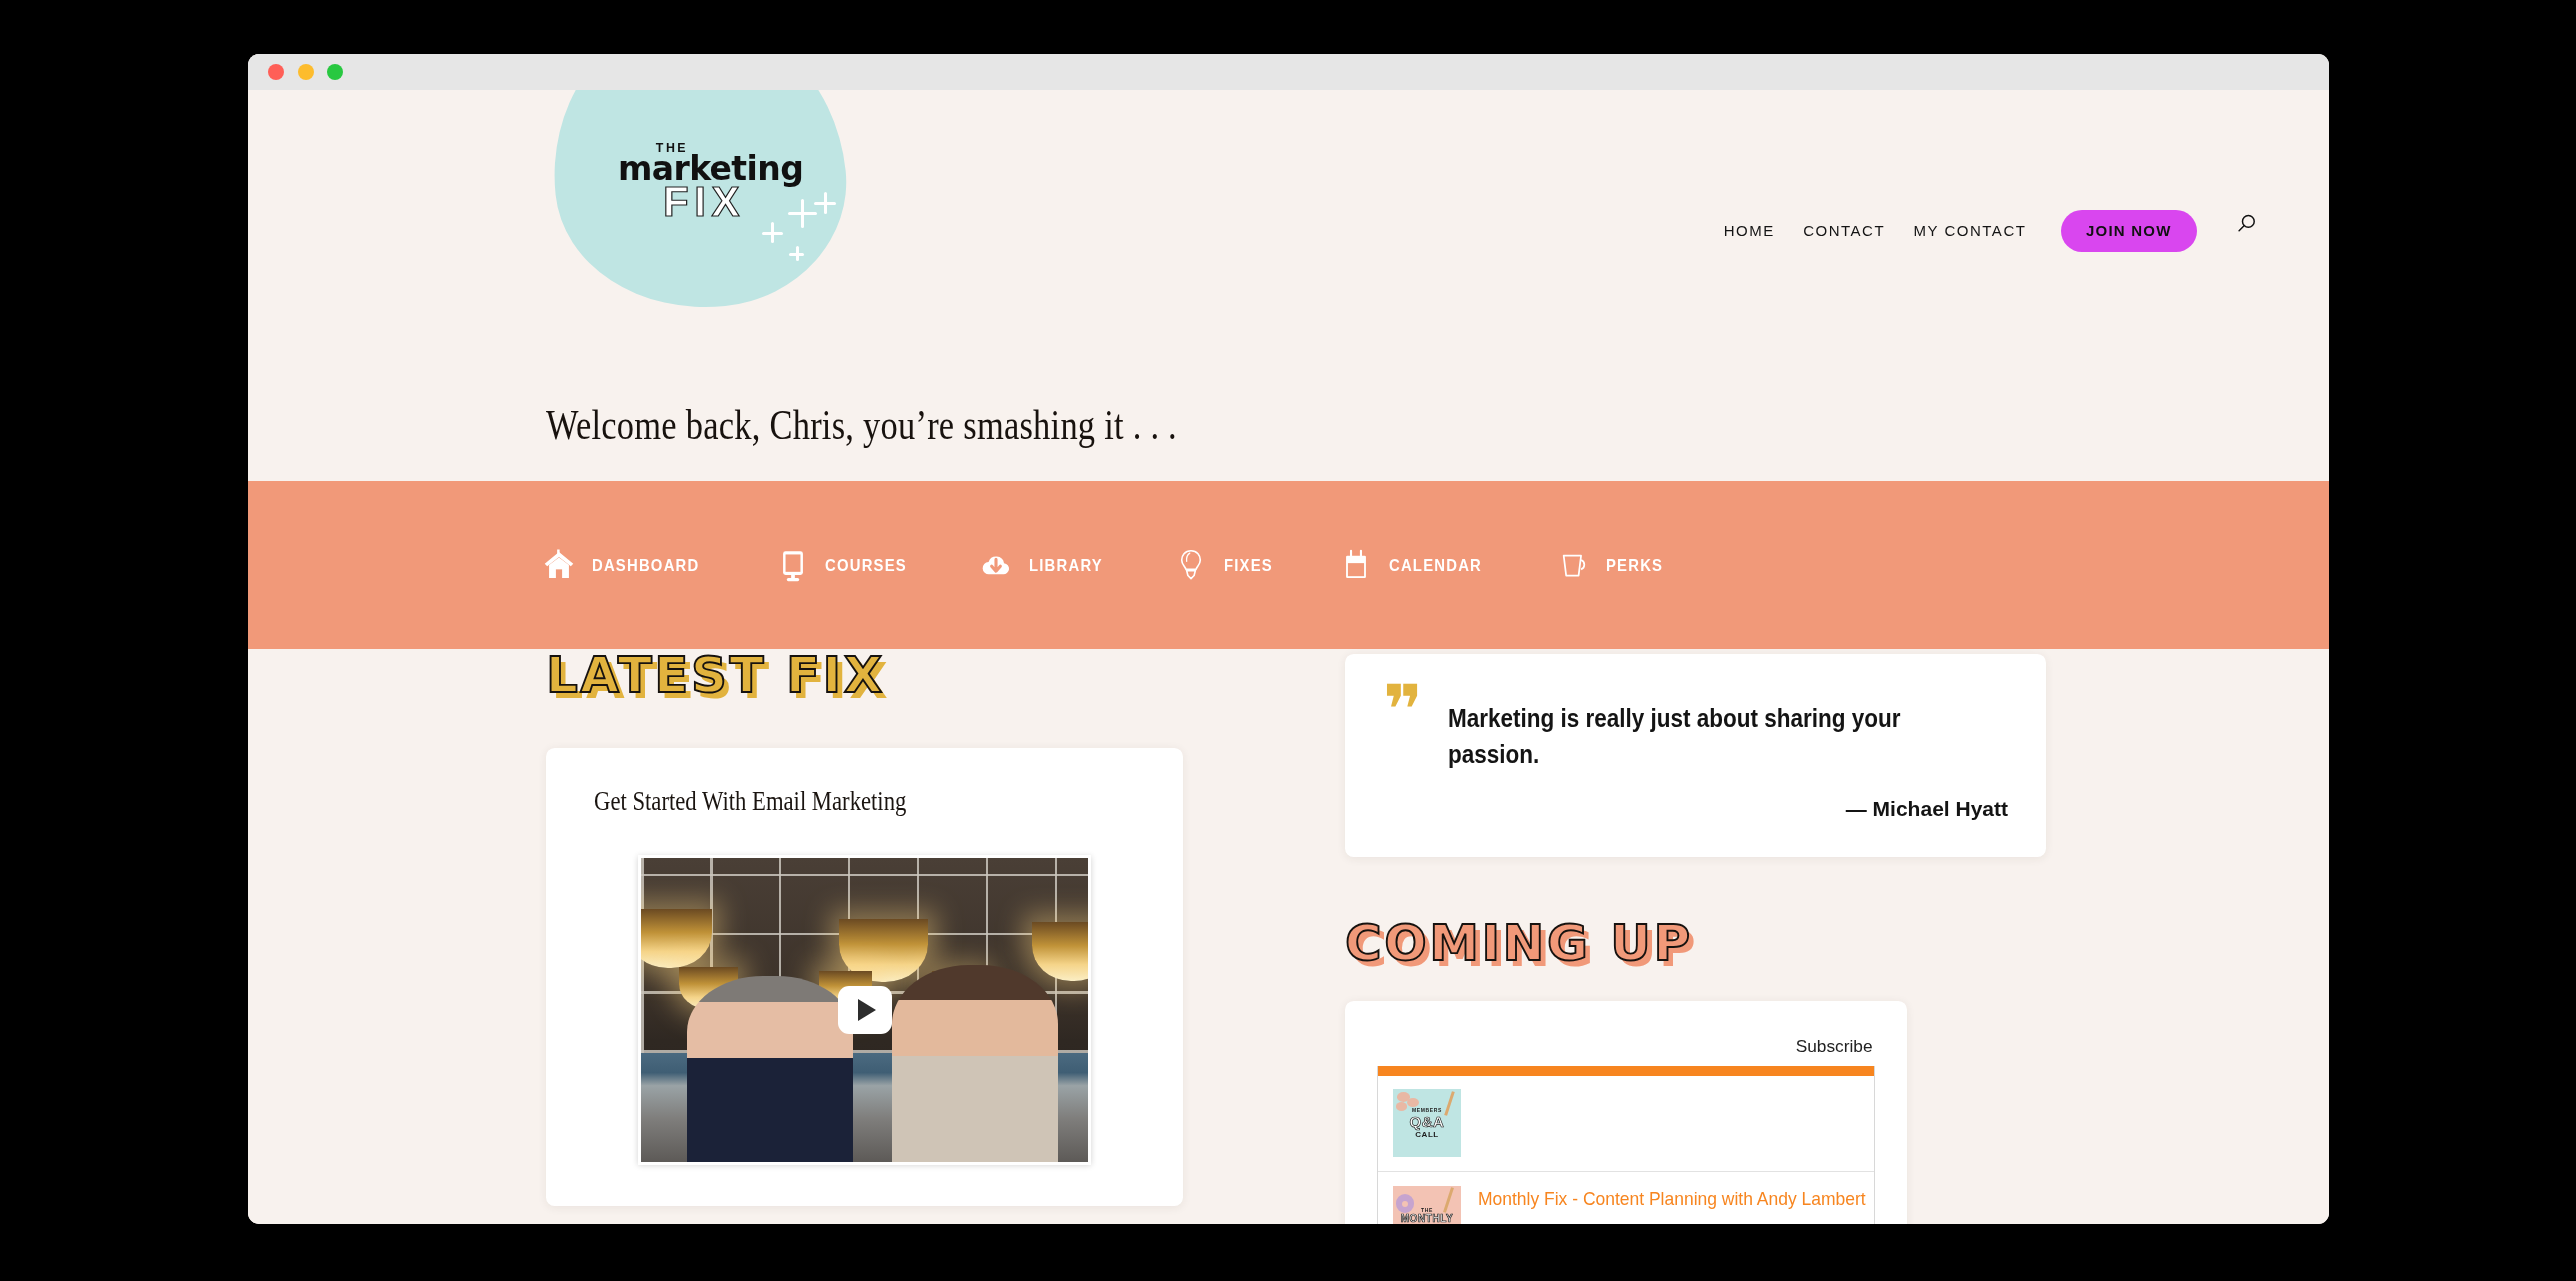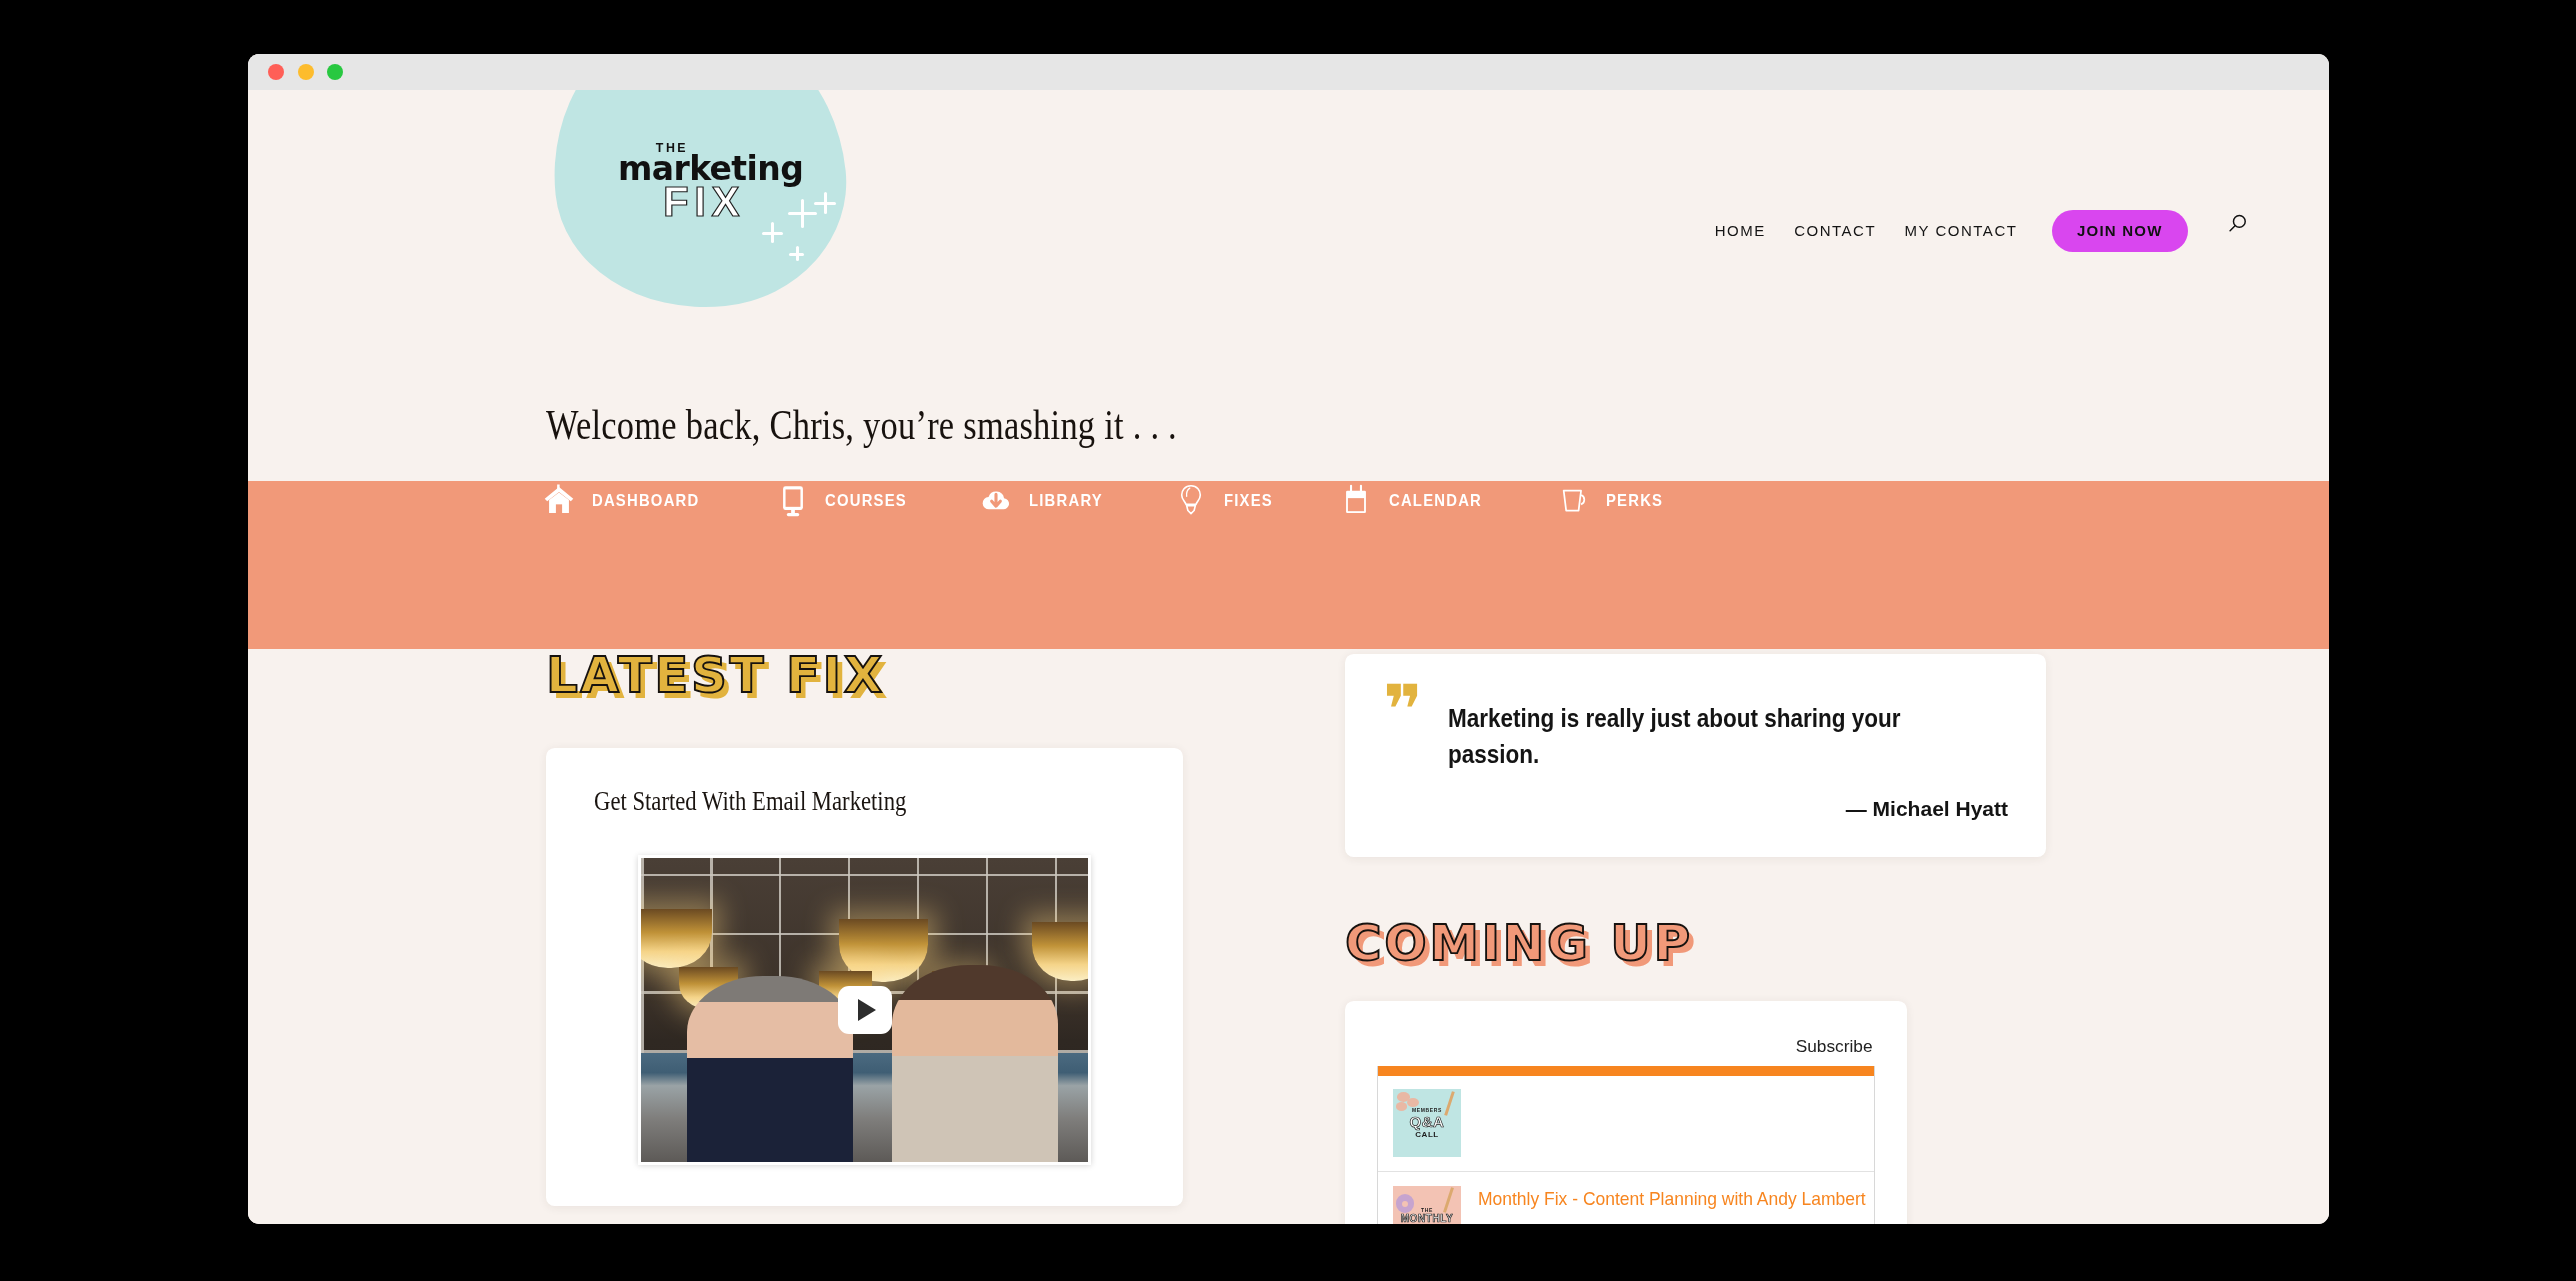--- a/index.html
+++ b/index.html
@@ -115,21 +115,21 @@
     line-height: 1.0;
     color: #FFFFFF;
     -webkit-text-stroke: 1.2px #1d1d1d;
     margin-top: -2.5px;
     margin-left: 5px;
   }
 
   
   .topnav {
     position: absolute;
-    right: 81px;
+    right: 72px;
     top: 120px;
     display: flex;
     align-items: center;
     gap: 28.5px;
     z-index: 5;
   }
   .topnav-link {
     font-family: "Liberation Sans", sans-serif;
     font-size: 15px;
     font-weight: 500;
@@ -177,21 +177,21 @@
 
   
   .membernav {
     position: absolute;
     left: 0;
     top: 391px;
     width: 100%;
     height: 168px;
     background: #F19979;
     display: flex;
-    align-items: flex-start;
+    align-items: center;
     padding-left: 292px;
   }
   .mnav-item {
     display: flex;
     align-items: center;
     gap: 13.6px;
     cursor: pointer;
     margin-right: 57px;
   }
   .mnav-item:last-child { margin-right: 0; }

